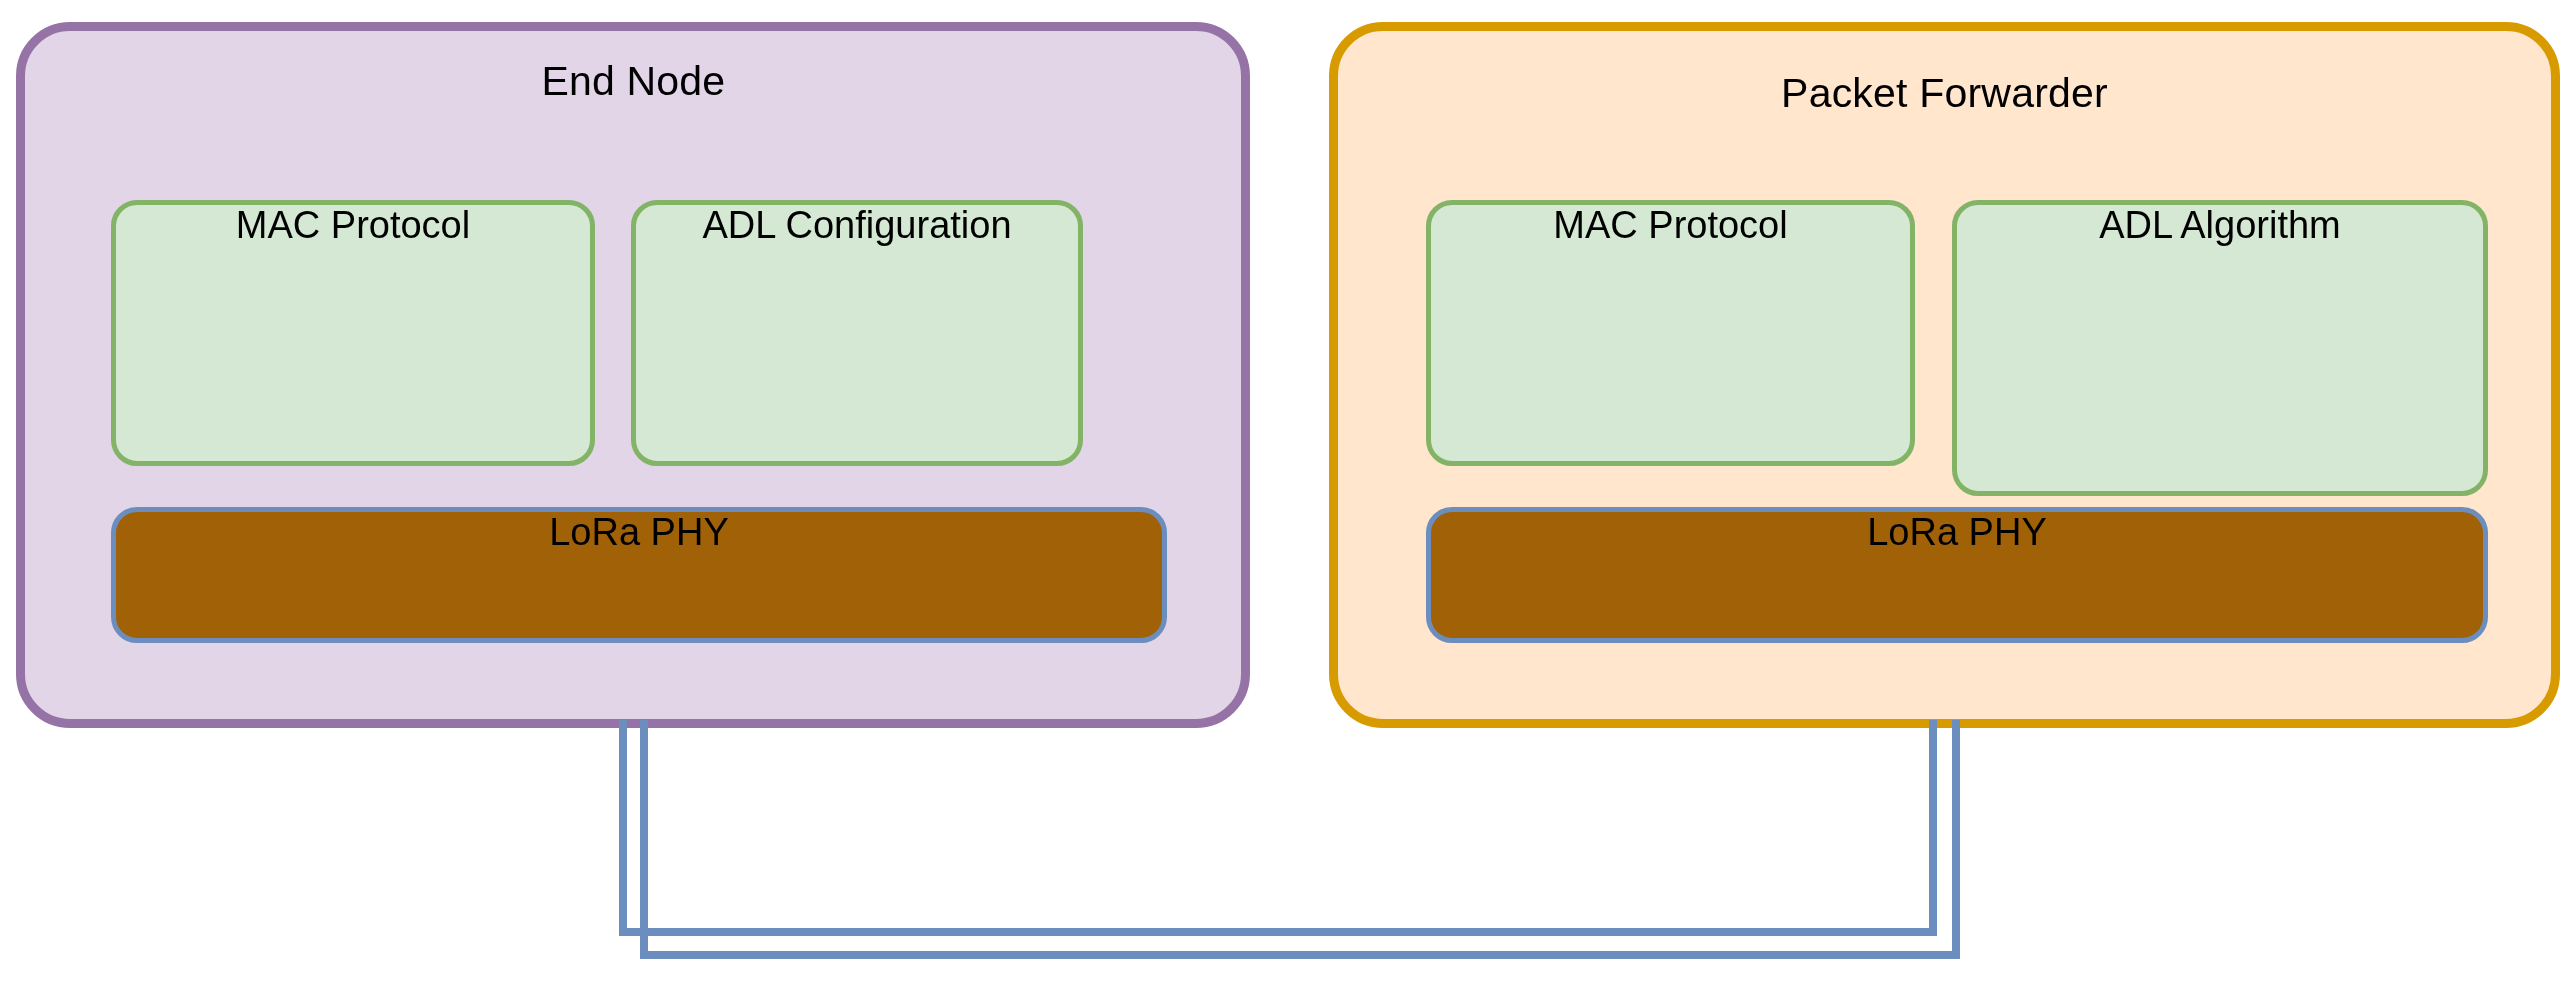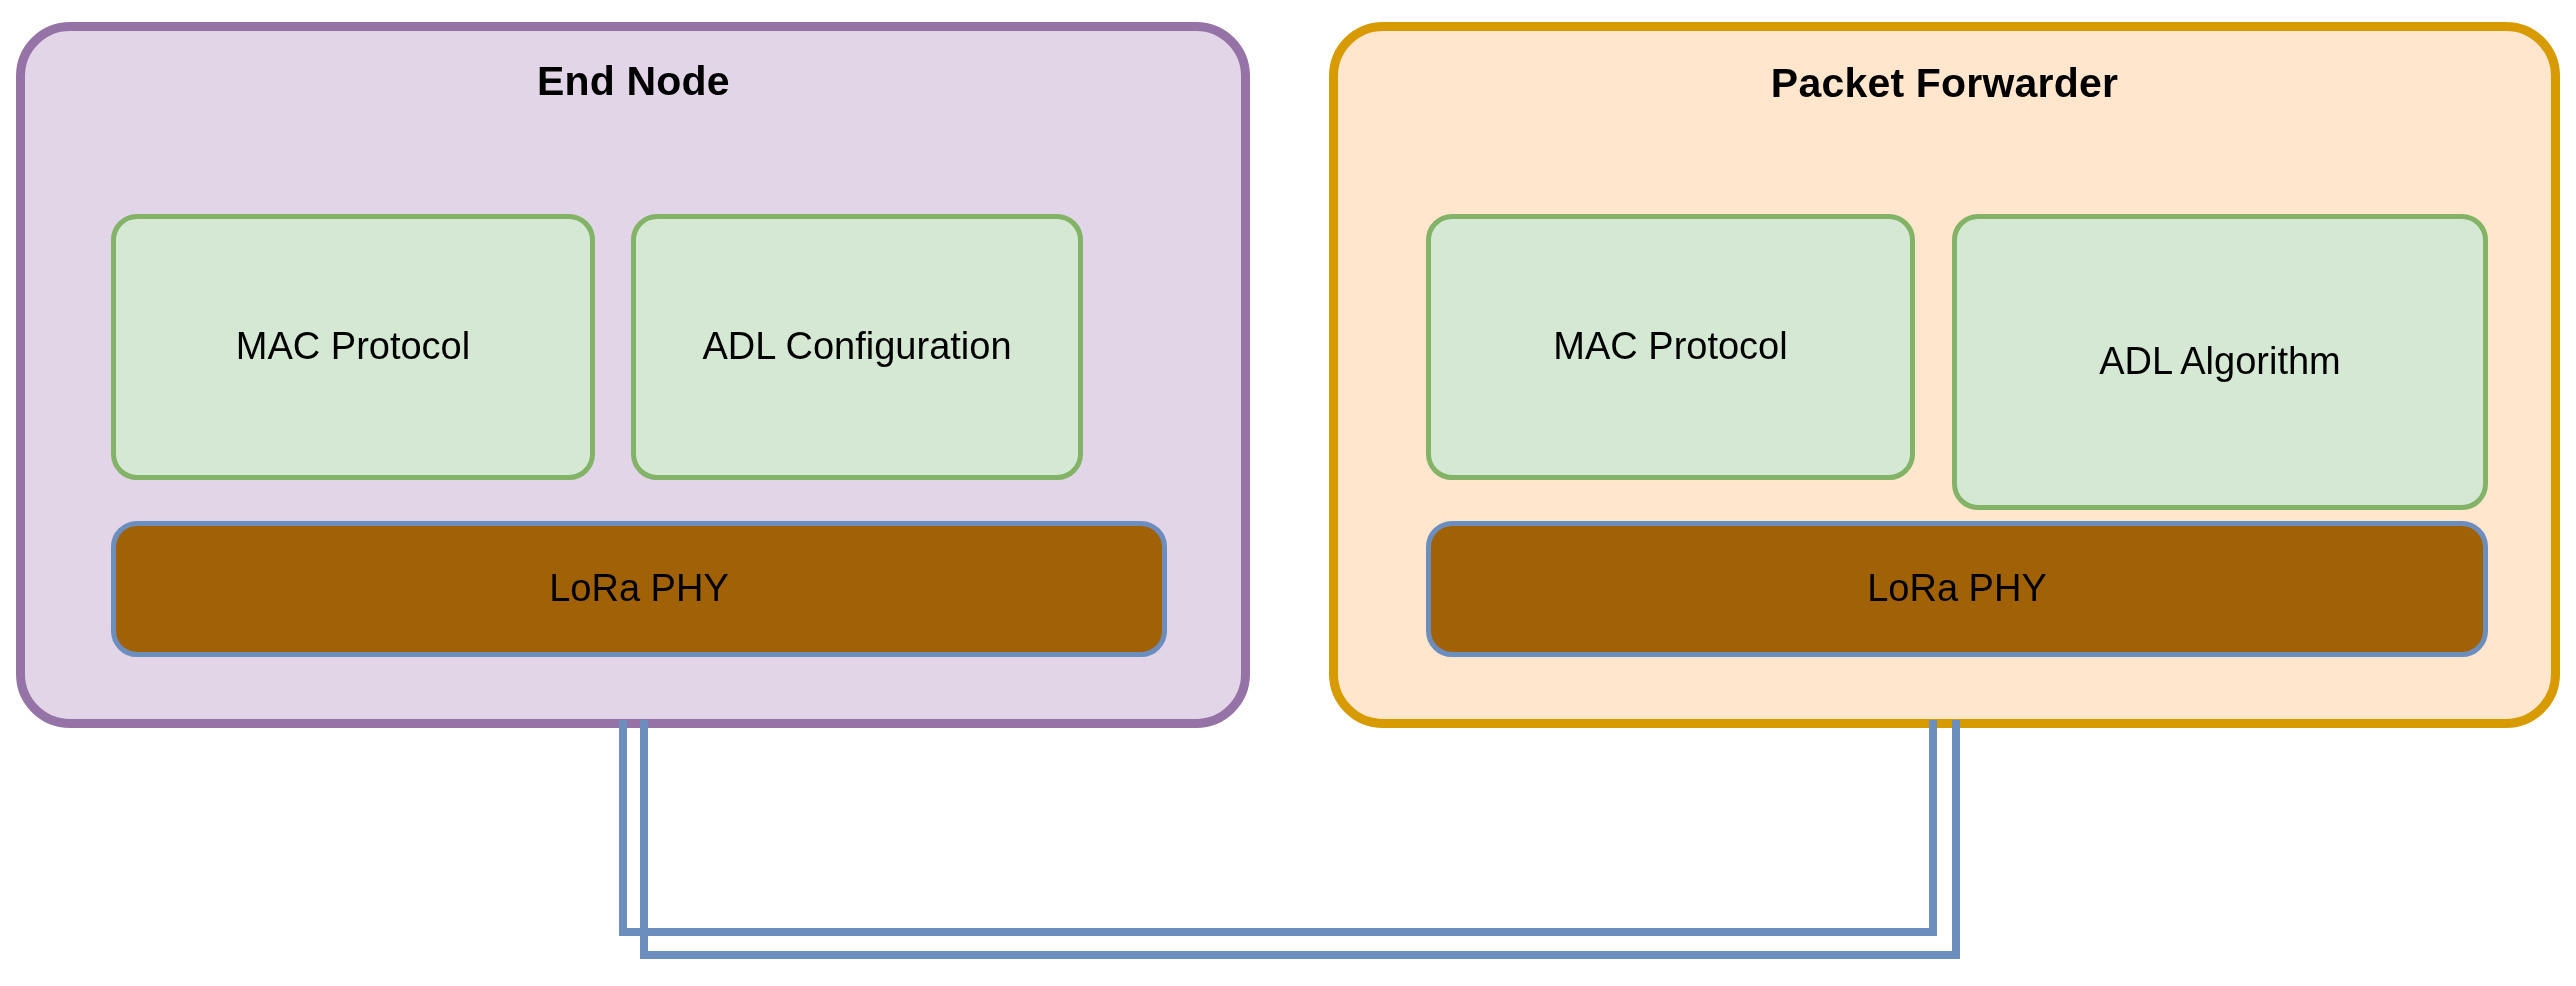--- a/index.html
+++ b/index.html
@@ -23,21 +23,21 @@
     border-style: solid;
     border-width: 9.5px;
     border-radius: 54px;
   }
   .panel-title {
     position: absolute;
     left: 0;
     right: 0;
     text-align: center;
     font-size: 41px;
-    font-weight: bold;
+    font-weight: normal;
     color: #000000;
     letter-spacing: 0.2px;
     line-height: 1;
     white-space: nowrap;
   }
 
   #panel-end-node {
     left: 16.4px;
     top: 21.6px;
     width: 1234px;
@@ -47,37 +47,36 @@
   }
   #panel-packet-forwarder {
     left: 1329px;
     top: 21.6px;
     width: 1231px;
     height: 706px;
     background: #ffe6cc;
     border-color: #d79b00;
   }
   #panel-end-node .panel-title { top: 30px; }
-  #panel-packet-forwarder .panel-title { top: 32px; }
+  #panel-packet-forwarder .panel-title { top: 42px; }
 
   
   .module {
     position: absolute;
     display: flex;
-    align-items: center;
+    align-items: flex-start;
     justify-content: center;
     border-style: solid;
     border-width: 5.2px;
     border-radius: 26px;
     font-size: 38px;
     color: #000000;
     line-height: 1.1;
     text-align: center;
     white-space: nowrap;
-    margin-top: 14px;
   }
   .module.green {
     background: #d5e8d4;
     border-color: #82b366;
   }
   .module.blue {
     background: #a16207;
     border-color: #6c8ebf;
   }
 

